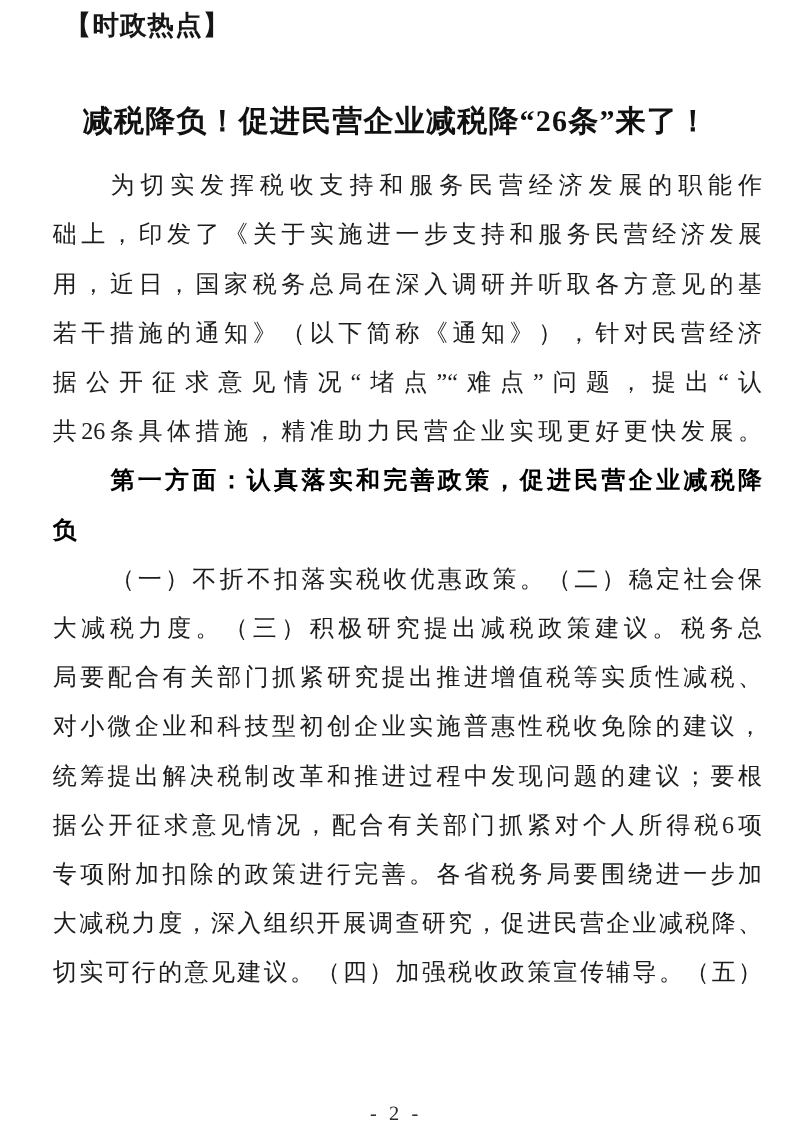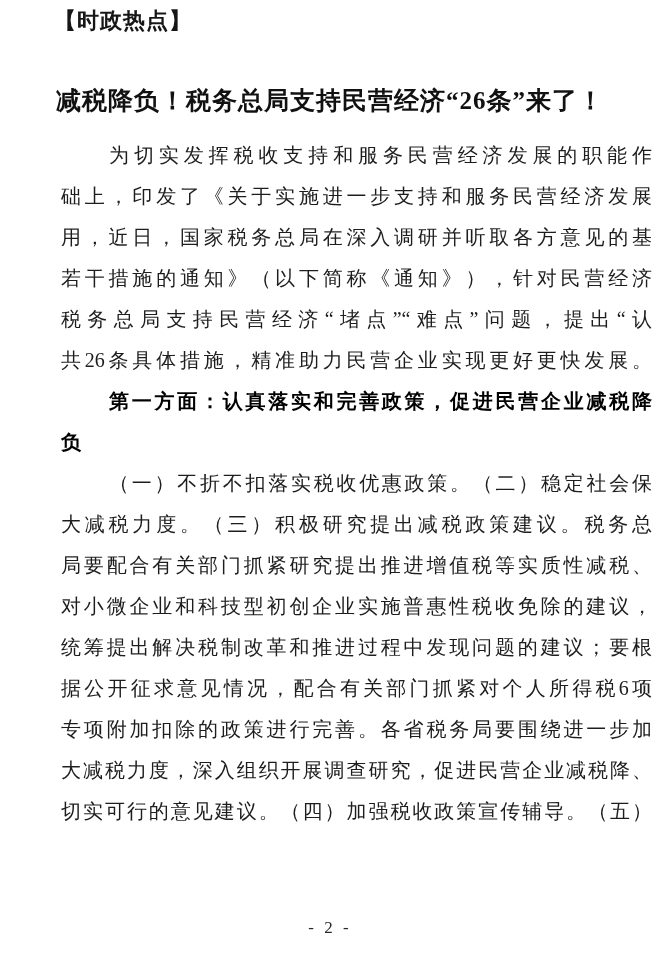--- a/index.html
+++ b/index.html
@@ -39,21 +39,20 @@
     color: #111111;
   }
   .doc-body {
     position: absolute;
     left: 44px;
     top: 135px;
     width: 591px;
     font-family: "Liberation Serif", serif;
     font-size: 20px;
     color: #1d1d1d;
-    margin-left: 17px;
   }
   .line {
     height: 41px;
     line-height: 41px;
     text-align: justify;
     text-align-last: justify;
     text-justify: inter-character;
     overflow: hidden;
     white-space: nowrap;
   }
@@ -77,28 +76,28 @@
     letter-spacing: 3px;
     color: #2a2a2a;
   }
 </style>
 </head>
 <body>
 
 <div class="page">
   <div class="section-tag">【时政热点】</div>
 
-  <h1 class="doc-title">减税降负！税务总局支持民营经济“26条”来了！</h1>
+  <h1 class="doc-title">减税降负！促进民营企业减税降“26条”来了！</h1>
 
   <div class="doc-body" id="doc-body">
       <div class="line indent">为切实发挥税收支持和服务民营经济发展的职能作</div>
       <div class="line">础上，印发了《关于实施进一步支持和服务民营经济发展</div>
       <div class="line">用，近日，国家税务总局在深入调研并听取各方意见的基</div>
       <div class="line">若干措施的通知》（以下简称《通知》），针对民营经济</div>
-      <div class="line">税务总局支持民营经济“堵点”“难点”问题，提出“认</div>
+      <div class="line">据公开征求意见情况“堵点”“难点”问题，提出“认</div>
       <div class="line">共26条具体措施，精准助力民营企业实现更好更快发展。</div>
       <div class="line indent bold">第一方面：认真落实和完善政策，促进民营企业减税降</div>
       <div class="line bold left">负</div>
       <div class="line indent">（一）不折不扣落实税收优惠政策。（二）稳定社会保</div>
       <div class="line">大减税力度。（三）积极研究提出减税政策建议。税务总</div>
       <div class="line">局要配合有关部门抓紧研究提出推进增值税等实质性减税、</div>
       <div class="line">对小微企业和科技型初创企业实施普惠性税收免除的建议，</div>
       <div class="line">统筹提出解决税制改革和推进过程中发现问题的建议；要根</div>
       <div class="line">据公开征求意见情况，配合有关部门抓紧对个人所得税6项</div>
       <div class="line">专项附加扣除的政策进行完善。各省税务局要围绕进一步加</div>

